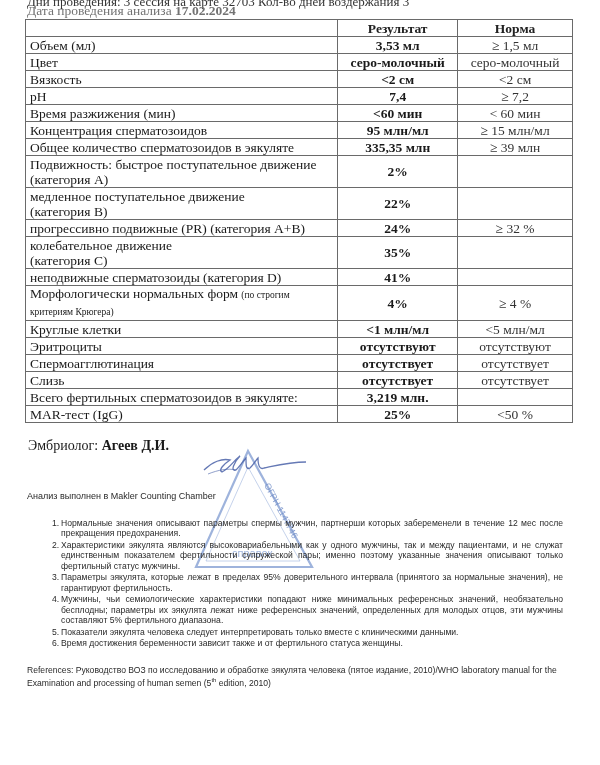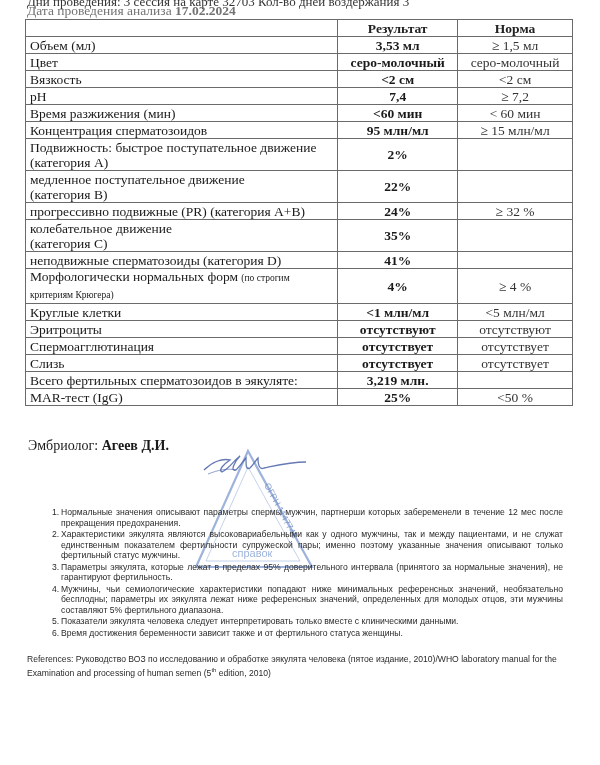--- a/index.html
+++ b/index.html
@@ -96,20 +96,25 @@
     <tr class="single">
       <td class="name">Время разжижения (мин)</td>
       <td class="res">&lt;60 мин</td>
       <td class="norm">&lt; 60 мин</td>
     </tr>
     <tr class="single">
       <td class="name">Концентрация сперматозоидов</td>
       <td class="res">95 млн/мл</td>
       <td class="norm">≥ 15 млн/мл</td>
     </tr>
+    <tr class="single">
+      <td class="name">Общее количество сперматозоидов в эякуляте</td>
+      <td class="res">335,35 млн</td>
+      <td class="norm">≥ 39 млн</td>
+    </tr>
     <tr class="double">
       <td class="name">
         <span>Подвижность: быстрое поступательное движение</span><br>
         <span>(категория А)</span>
       </td>
       <td class="res" style="vertical-align:middle">2%</td>
       <td class="norm"></td>
     </tr>
     <tr class="double">
       <td class="name">
@@ -190,20 +195,21 @@
   <text x="84" y="40" font-size="9" fill="#6f8cc7" opacity="0.8" transform="rotate(62 84 40)" font-family="Liberation Sans, sans-serif">ОГРН 1147746</text>
   <text x="52" y="112" font-size="11" fill="#7d9ad0" opacity="0.75" font-family="Liberation Sans, sans-serif">справок</text>
 </svg>
 
 <svg class="signature" viewBox="0 0 110 30">
   <path d="M4,22 C12,14 22,10 30,12 C24,16 18,22 22,24 C30,20 36,10 40,8 C34,14 30,24 36,22 C40,18 44,12 46,10 C46,18 46,22 50,20 C54,16 56,12 58,10 C58,18 60,22 64,20 C74,18 90,14 106,14" fill="none" stroke="#4a62a8" stroke-width="1.3" opacity="0.85"></path>
   <path d="M8,26 C18,22 28,20 36,22" fill="none" stroke="#4a62a8" stroke-width="1" opacity="0.6"></path>
 </svg>
 
 <div class="notes">
+  <div class="chamber">Анализ выполнен в Makler Counting Chamber</div>
   <ol>
     <li><span class="num">1.</span><span>Нормальные значения описывают параметры спермы мужчин, партнерши которых забеременели в течение 12 мес после прекращения предохранения.</span></li>
     <li><span class="num">2.</span><span>Характеристики эякулята являются высоковариабельными как у одного мужчины, так и между пациентами, и не служат единственным показателем фертильности супружеской пары; именно поэтому указанные значения описывают только фертильный статус мужчины.</span></li>
     <li><span class="num">3.</span><span>Параметры эякулята, которые лежат в пределах 95% доверительного интервала (принятого за нормальные значения), не гарантируют фертильность.</span></li>
     <li><span class="num">4.</span><span>Мужчины, чьи семиологические характеристики попадают ниже минимальных референсных значений, необязательно бесплодны; параметры их эякулята лежат ниже референсных значений, определенных для молодых отцов, эти мужчины составляют 5% фертильного диапазона.</span></li>
     <li><span class="num">5.</span><span>Показатели эякулята человека следует интерпретировать только вместе с клиническими данными.</span></li>
     <li><span class="num">6.</span><span>Время достижения беременности зависит также и от фертильного статуса женщины.</span></li>
   </ol>
   <div class="refs"><span>References: Руководство ВОЗ по исследованию и обработке эякулята человека (пятое издание, 2010)/WHO laboratory manual for the Examination and processing of human semen (5</span><sup>th</sup><span> edition, 2010)</span></div>
 </div>

